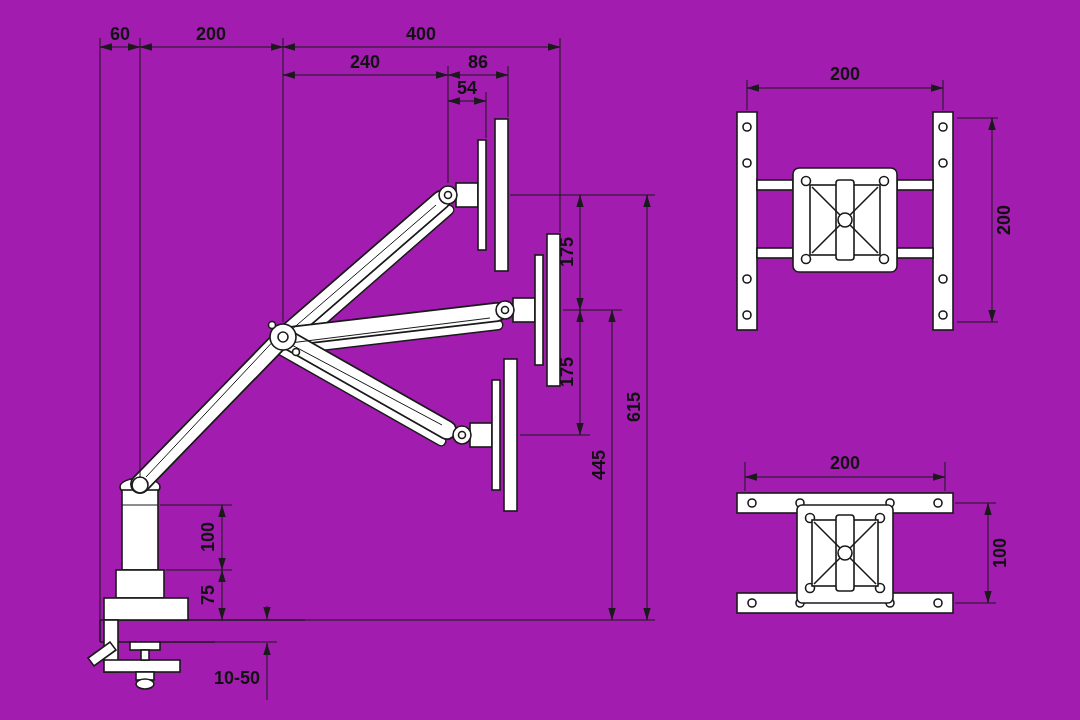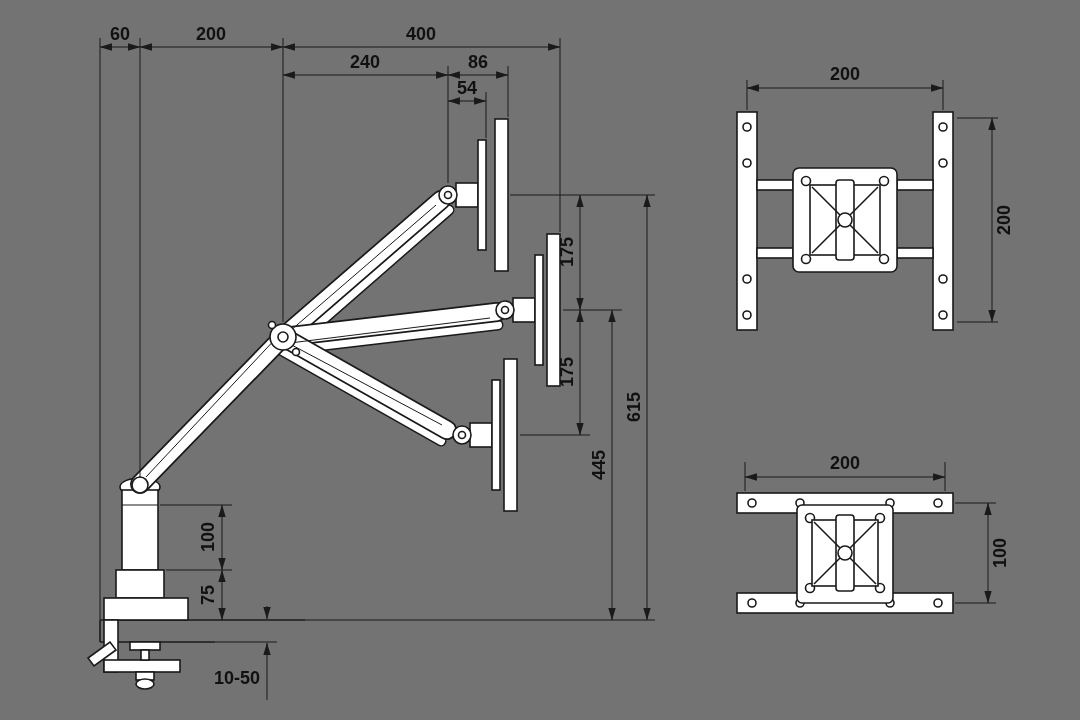--- a/index.html
+++ b/index.html
@@ -1,16 +1,16 @@
 <!DOCTYPE html>
 <html><head>
 <meta charset="utf-8">
 <style>
   html,body{margin:0;padding:0;background:#fff;}
-  .canvas{position:relative;width:1080px;height:720px;background:#737373;overflow:hidden;}
+  .canvas{position:relative;width:1080px;height:720px;background:#a21caf;overflow:hidden;}
   svg{display:block;}
   .ol{fill:#fff;stroke:#1a1a1a;stroke-width:1.6;}
   .ln{stroke:#1a1a1a;stroke-width:1.6;fill:none;}
   .thin{stroke:#1a1a1a;stroke-width:1;fill:none;}
   .cap{stroke:#1a1a1a;stroke-width:20;stroke-linecap:round;fill:none;}
   .capw{stroke:#fff;stroke-width:16.5;stroke-linecap:round;fill:none;}
   .cap2{stroke:#1a1a1a;stroke-width:11;stroke-linecap:round;fill:none;}
   .cap2w{stroke:#fff;stroke-width:8;stroke-linecap:round;fill:none;}
   text.dl{font:bold 18px "Liberation Sans", sans-serif;fill:#111;text-anchor:middle;}
 </style>

